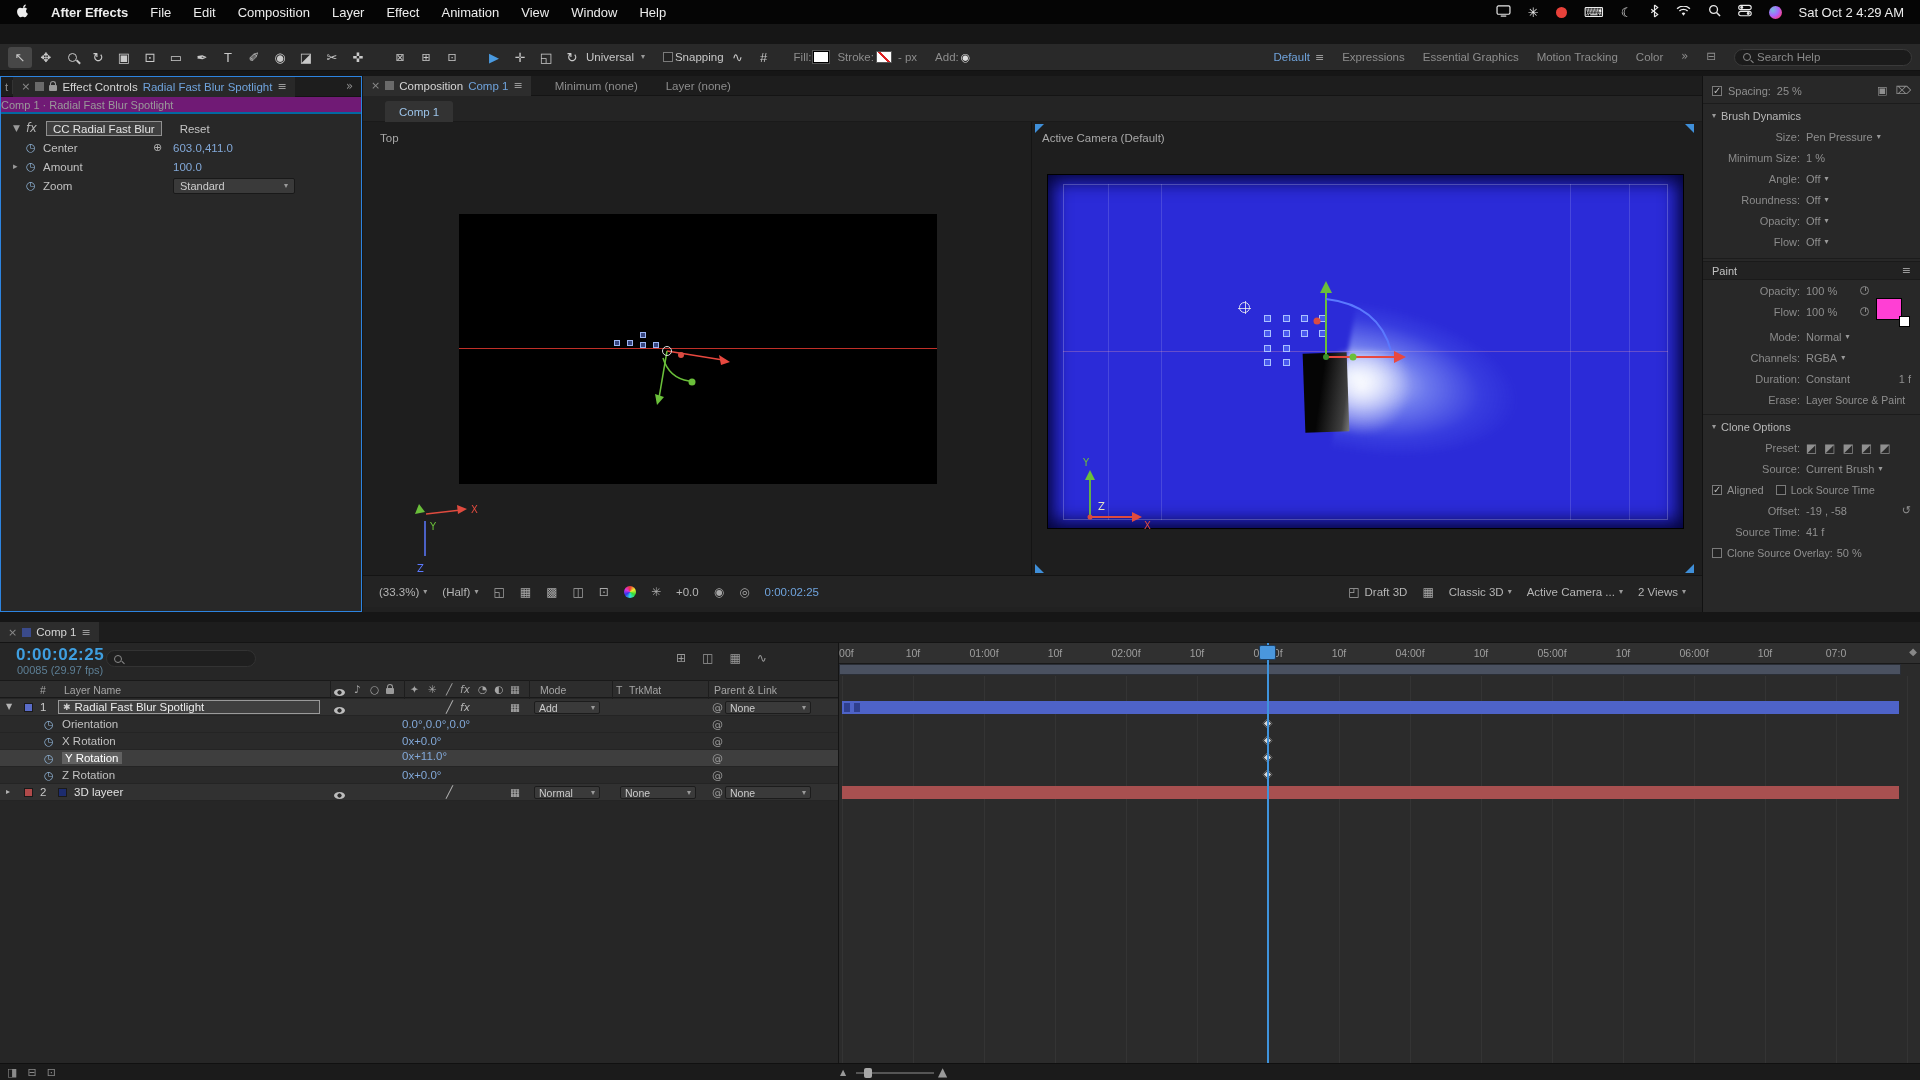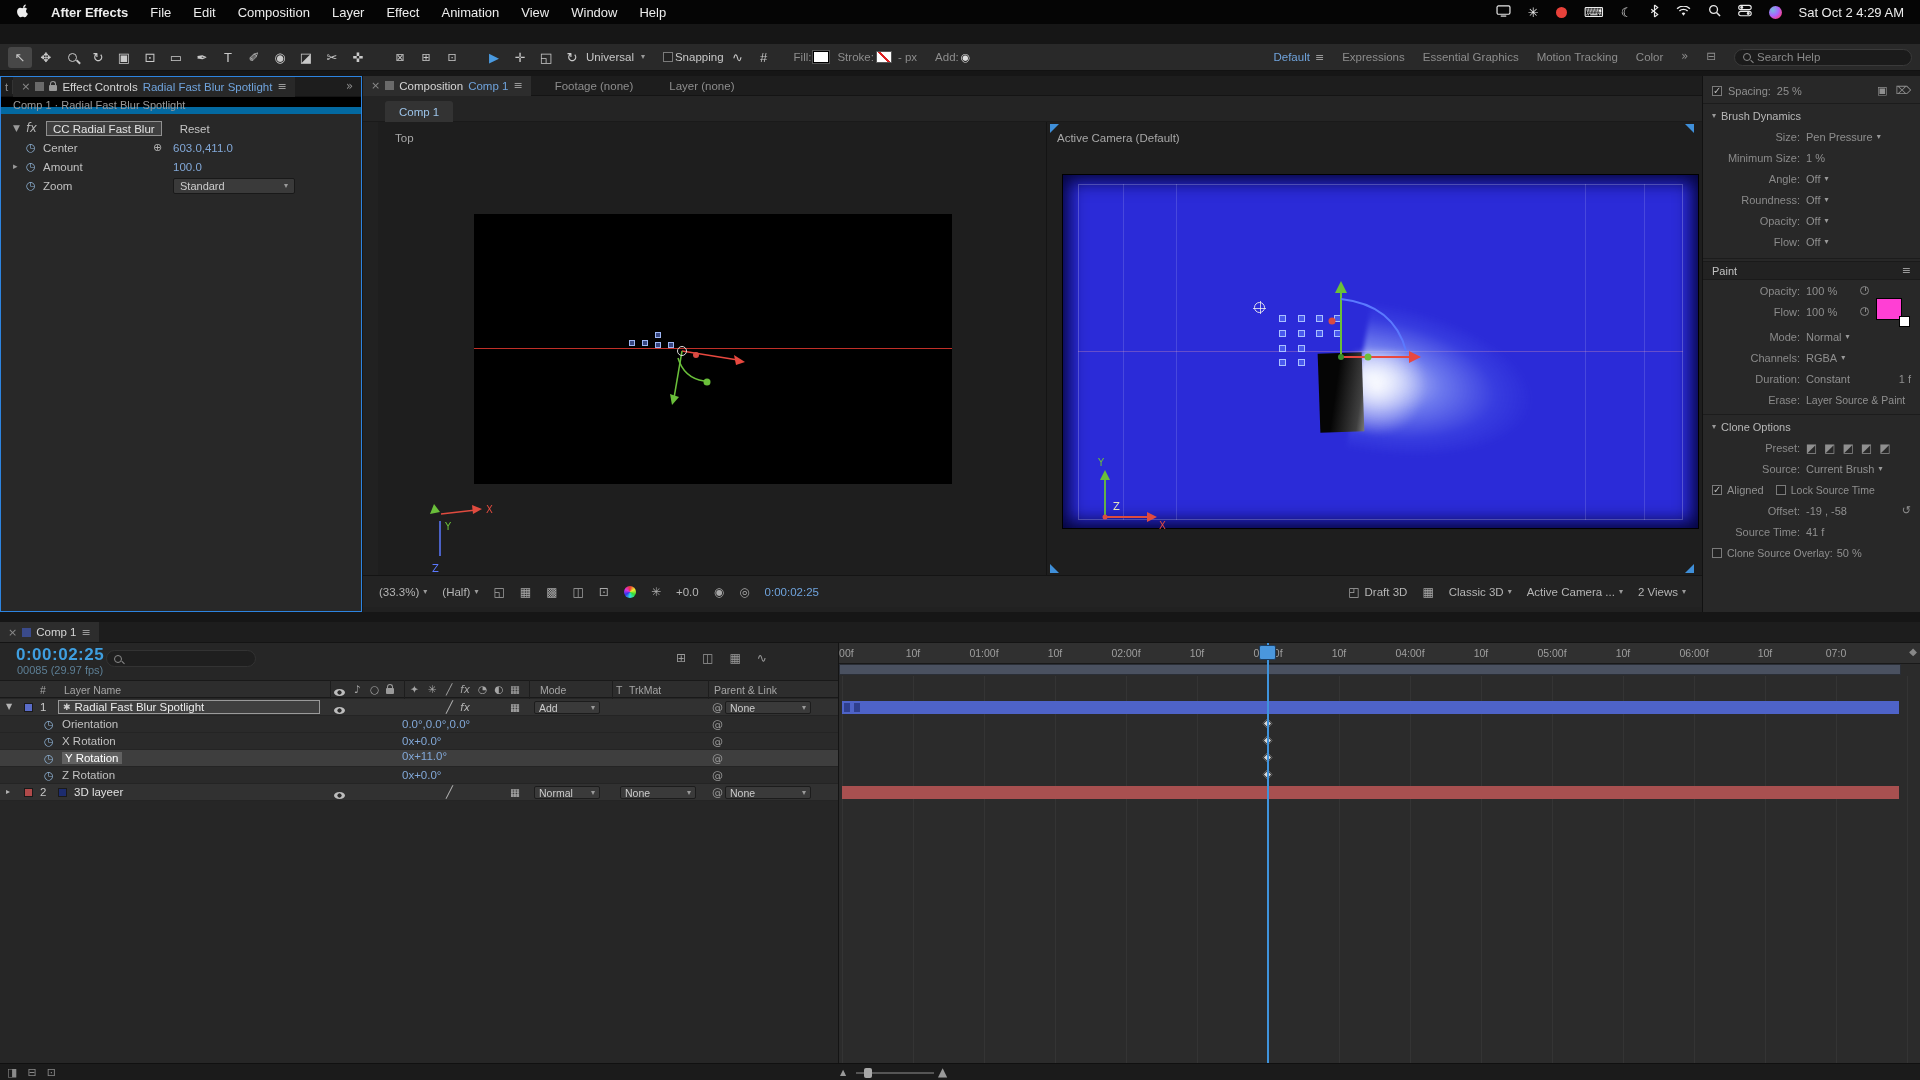--- a/index.html
+++ b/index.html
@@ -54,37 +54,37 @@
 .tab-active{height:20px;background:#2d2d2d;display:flex;align-items:center;padding:0 8px;gap:5px}
 .x{color:#8a8a8a;font-size:11px}
 .menu-ico{color:#9a9a9a;font-size:11px}
 .panel-chip{width:9px;height:9px;background:#6a6a6a;display:inline-block}
 .lockico{width:8px;height:6px;background:#9a9a9a;position:relative;border-radius:1px;display:inline-block;margin-top:2px}
 .lockico::before{content:"";position:absolute;top:-4px;left:1px;width:4px;height:4px;border:1.5px solid #9a9a9a;
   border-bottom:none;border-radius:3px 3px 0 0}
 
 
 .ec{left:0;top:76px;width:362px;height:536px;border:1px solid #2d84e0}
-.ec .crumb{height:17px;background:#000000;border-bottom:7px solid #0369a1;color:#9a9a9a;
-  font-size:11px;line-height:17px;padding-left:12px}
+.ec .crumb{height:17px;background:#701a75;border-bottom:2px solid #0369a1;color:#9a9a9a;
+  font-size:11px;line-height:17px;padding-left:0}
 .ec-row{display:flex;align-items:center;height:19px;padding-left:12px;font-size:11.5px}
 .ec-exp{width:13px;color:#9a9a9a;font-size:9px}
 .sw{width:17px;color:#8fb3d6;font-size:11px}
 .ec-label{width:110px;color:#c0c0c0}
 .name-box{border:1px solid #909090;background:#3f3f3f;height:15px;display:inline-flex;align-items:center;
   padding:0 6px;color:#e4e4e4}
 .box{background:#3a3a3a;border:1px solid #191919;border-radius:2px;height:16px;display:inline-flex;
   align-items:center;justify-content:space-between;padding:0 6px;color:#ccc;font-size:11px}
 
 
 .cp{left:363px;top:76px;width:1339px;height:536px;background:#212121}
 .cp-tabs2{position:absolute;top:20px;left:0;right:0;height:26px;background:#242424;border-bottom:1px solid #1a1a1a}
 .viewer-tab{position:absolute;left:22px;top:5px;height:21px;background:#333;border-radius:3px 3px 0 0;
   padding:0 14px;display:flex;align-items:center;color:#9cc3e8;font-size:11.5px}
-.viewer{position:absolute;top:46px;left:15px;right:0;height:453px;background:#1e1e1e;overflow:hidden}
+.viewer{position:absolute;top:46px;left:0;right:0;height:453px;background:#1e1e1e;overflow:hidden}
 .view-label{position:absolute;color:#a8a8a8;font-size:11.5px}
 .vdivider{position:absolute;left:668px;top:0;bottom:0;width:1px;background:#141414}
 .vp-top{position:absolute;left:96px;top:92px;width:478px;height:270px;background:#000;overflow:hidden}
 .redline{position:absolute;left:0;right:0;top:134px;height:1px;background:#c03028}
 .vp-cam{position:absolute;left:684px;top:52px;width:637px;height:355px;background:#2b2bd8;overflow:hidden;
   box-shadow:inset 0 0 0 1px #000,inset 0 10px 16px rgba(0,0,40,.55),inset 0 -10px 16px rgba(0,0,40,.55),
   inset 10px 0 16px rgba(0,0,40,.45),inset -10px 0 16px rgba(0,0,40,.45)}
 .guide-rect{position:absolute;left:16px;top:10px;width:605px;height:336px;border:1px solid rgba(255,255,255,.22)}
 .gline-v{position:absolute;top:10px;height:336px;width:1px;background:rgba(255,255,255,.14)}
 .gline-h{position:absolute;left:16px;width:605px;top:177px;height:1px;background:rgba(255,170,170,.28)}
@@ -330,22 +330,22 @@
 
   <div class="panel cp">
     <div class="tabbar">
       <span class="tab-active">
         <span class="x ico">×</span>
         <span class="panel-chip"></span>
         <span style="color:#d5d5d5">Composition</span>
         <span class="blue">Comp 1</span>
         <span class="ico menu-ico">≡</span>
       </span>
-      <span class="dim" style="margin-left:24px">Footage (none)</span>
-      <span class="dim" style="margin-left:36px">Layer (none)</span>
+      <span class="dim" style="margin-left:24px">Minimum (none)</span>
+      <span class="dim" style="margin-left:28px">Layer (none)</span>
     </div>
     <div class="cp-tabs2">
       <span class="viewer-tab">
           <span>Comp 1</span>
         </span>
     </div>
     <div class="viewer">
       <span class="view-label" style="left:17px;top:10px">Top</span>
       <span class="view-label" style="left:679px;top:10px">Active Camera (Default)</span>
       <div class="vdivider"></div>

